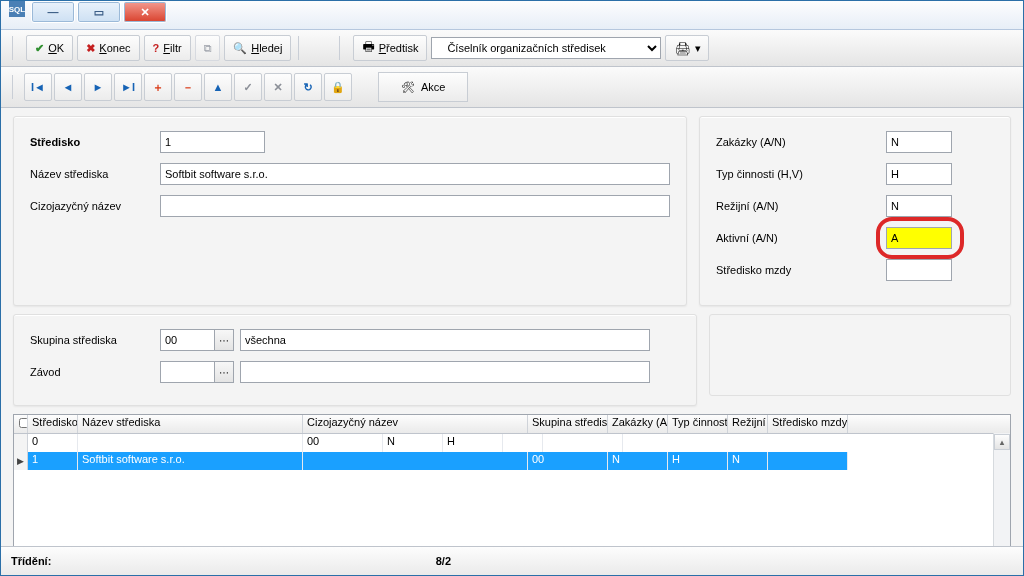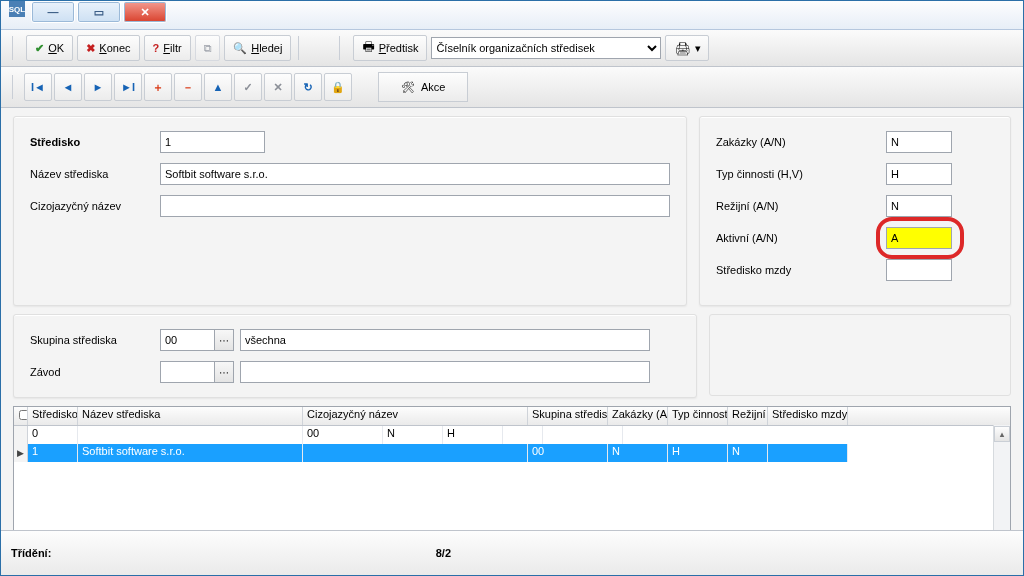--- a/index.html
+++ b/index.html
@@ -61,25 +61,25 @@
 .c-stred{width:50px;}
 .c-nazev{width:225px;}
 .c-cizo{width:225px;}
 .c-skup{width:80px;}
 .c-zak{width:60px;}
 .c-typ{width:60px;}
 .c-rez{width:40px;}
 .c-mzdy{width:80px;}
 .vscroll{position:absolute;right:0;top:18px;bottom:0;width:16px;background:#f2f3f5;border-left:1px solid #d6dade;display:flex;flex-direction:column;justify-content:space-between;align-items:center;font-size:9px;color:#666;}
 .vscroll .arr{width:14px;height:14px;background:linear-gradient(#fdfdfd,#e4e4e4);border:1px solid #cacfd6;display:flex;align-items:center;justify-content:center;margin:1px 0;}
-.status{height:20px;background:linear-gradient(#fdfdfd,#eaeaea);border-top:1px solid #bfc4cc;display:flex;align-items:center;padding:12px 10px;font-weight:bold;}
+.status{height:20px;background:linear-gradient(#fdfdfd,#eaeaea);border-top:1px solid #bfc4cc;display:flex;align-items:center;padding:4px 10px;font-weight:bold;}
 .status .s1{width:380px;}
 .status .s2{flex:1;}
 .status .s3{width:60px;text-align:right;}
-select.combo{height:22px;border:1px solid #9fa5ae;background:#fff;font:inherit;}
+select.combo{height:22px;border:1px solid #9fa5ae;background:#fff;font:inherit;padding-left:11px;}
 .tbtn .ic-green{color:#2f8f2f;font-weight:bold;}
 .tbtn .ic-red{color:#c52020;font-weight:bold;}
 .tbtn .ic-q{color:#c52020;font-weight:bold;}
 .tbtn .ic-search{color:#946a2a;font-weight:bold;}
 .tbtn .u{text-decoration:underline;}
 .printico{font-size:13px;}
 </style>
 </head>
 <body>
 
@@ -215,21 +215,21 @@
           <label style="width:130px">Skupina střediska</label>
           <div class="input pick">
               <span>00</span>
               <div class="btn">⋯</div>
             </div>
           <div style="width:6px"></div>
           <div class="input" style="width:400px">
               <span>všechna</span>
             </div>
         </div>
-        <div class="row" style="margin-bottom:0">
+        <div class="row" style="margin-bottom:8px">
           <label style="width:130px">Závod</label>
           <div class="input pick">
               <span></span>
               <div class="btn">⋯</div>
             </div>
           <div style="width:6px"></div>
           <div class="input" style="width:400px">
               <span></span>
             </div>
         </div>

